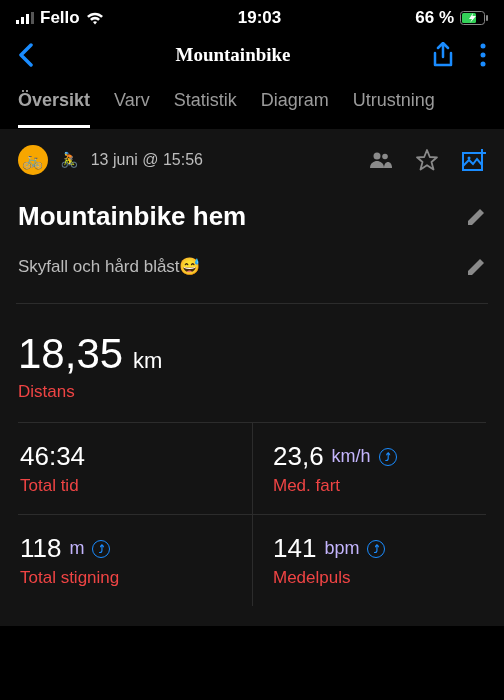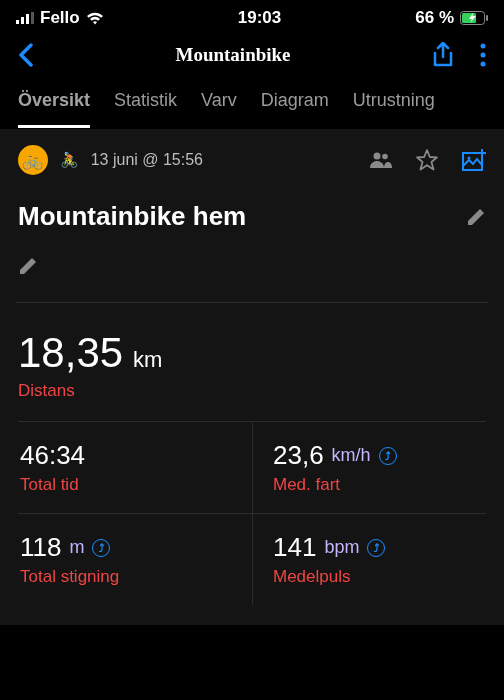--- a/index.html
+++ b/index.html
@@ -117,22 +117,22 @@
           <circle cx="3" cy="3" r="2.5" fill="#1a8cff"></circle>
           <circle cx="3" cy="12" r="2.5" fill="#1a8cff"></circle>
           <circle cx="3" cy="21" r="2.5" fill="#1a8cff"></circle>
         </svg>
     </span>
   </div>
 </div>
 
 <div class="tabs">
   <div class="tab active">Översikt</div>
+  <div class="tab">Varv</div>
   <div class="tab">Statistik</div>
-  <div class="tab">Varv</div>
   <div class="tab">Diagram</div>
   <div class="tab">Utrustning</div>
 </div>
 
 <div class="content">
 
   <div class="meta-row">
     <span class="sport-badge">🚲</span>
     <span class="grey" style="font-size:15px;">🚴</span>
     <span>13 juni @ 15:56</span>
@@ -164,20 +164,21 @@
   <div class="title-row">
     <div class="activity-title">Mountainbike hem</div>
     <span class="pencil">
       <svg width="20" height="20" viewBox="0 0 20 20">
           <path d="M2 18 L2 14 L14 2 L18 6 L6 18 Z" fill="#8a8a8a"></path>
         </svg>
     </span>
   </div>
 
   <div class="note-row">
+    <div class="note">Skyfall och hård blåst😅</div>
     <span class="pencil">
       <svg width="20" height="20" viewBox="0 0 20 20">
           <path d="M2 18 L2 14 L14 2 L18 6 L6 18 Z" fill="#8a8a8a"></path>
         </svg>
     </span>
   </div>
 
   <div class="divider"></div>
 
   <div class="distance-block">

